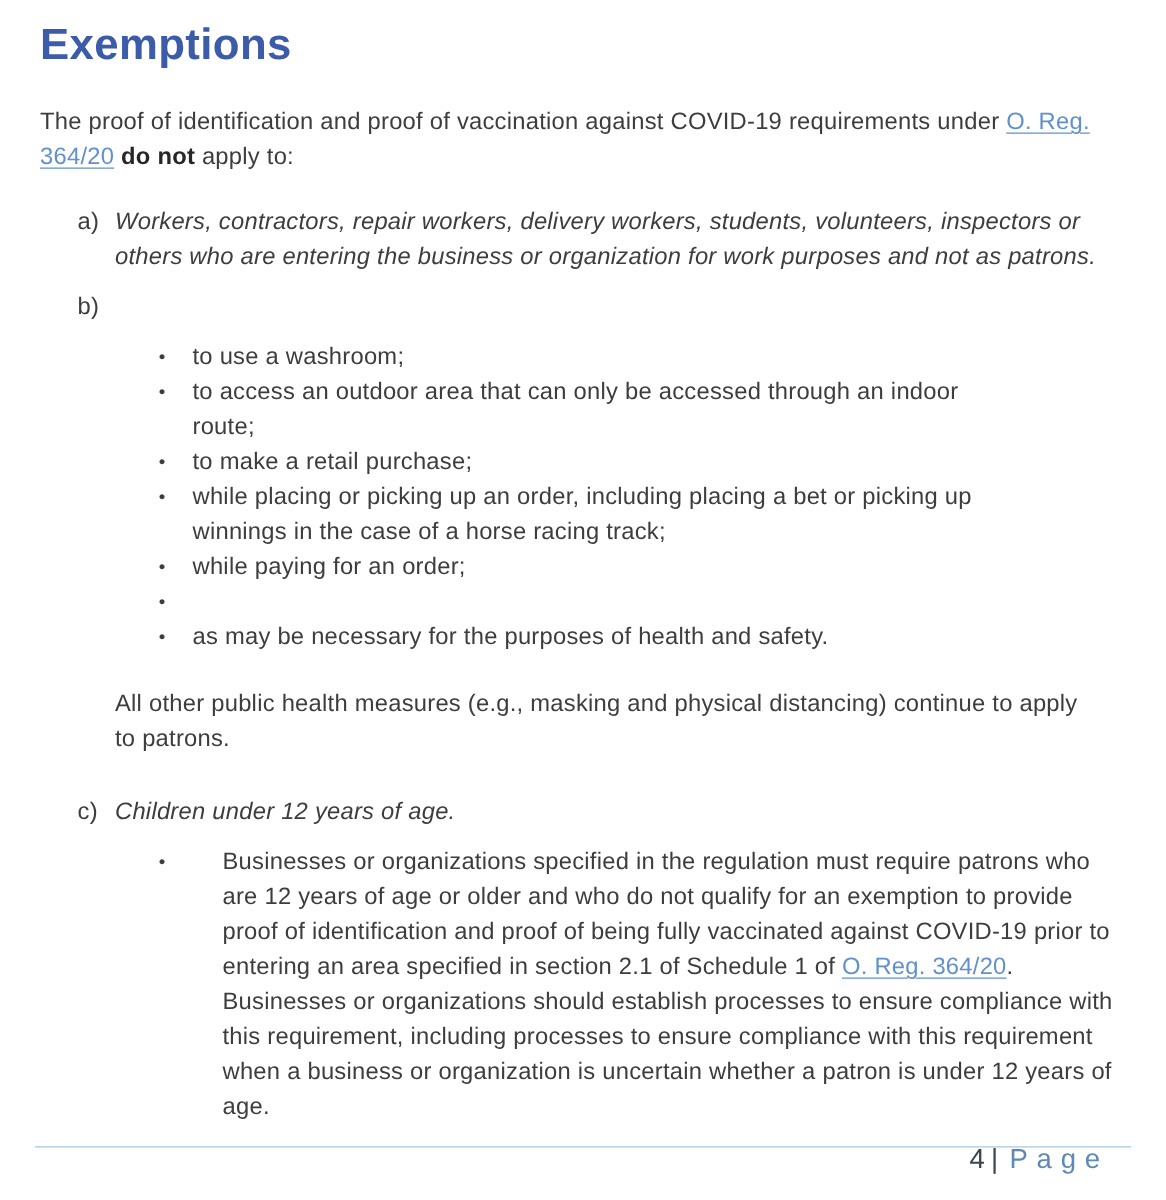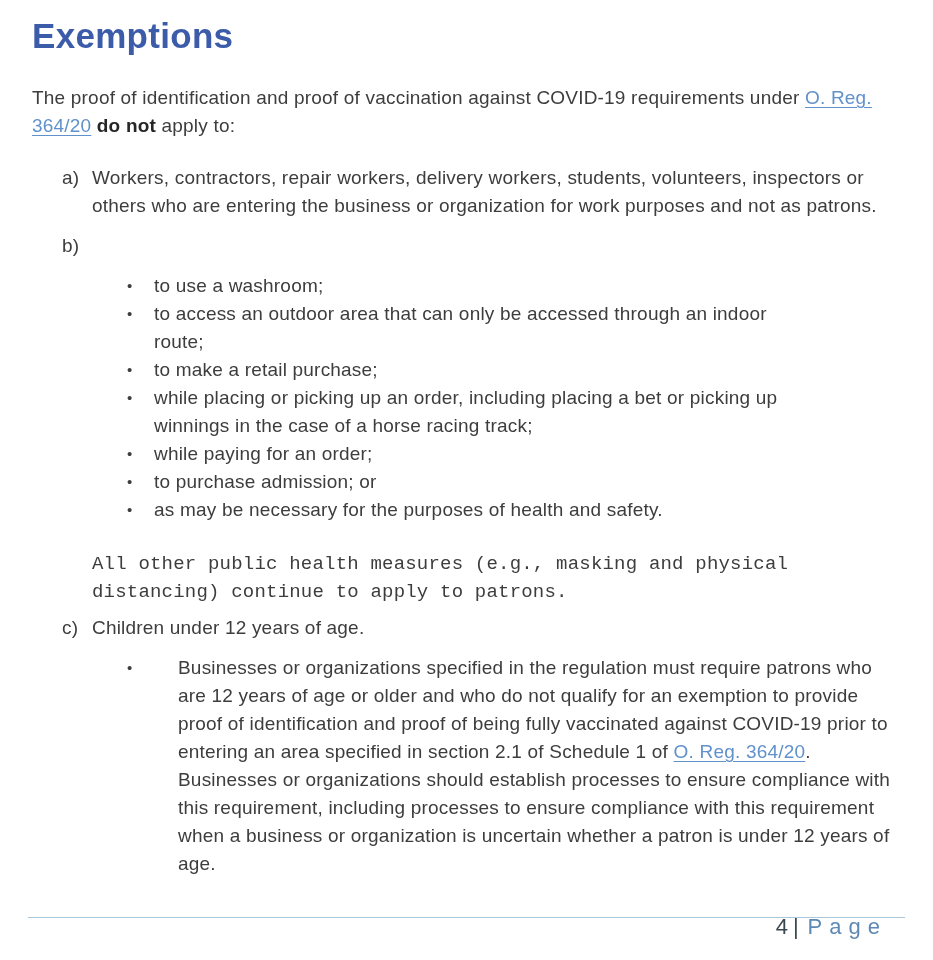--- a/index.html
+++ b/index.html
@@ -50,41 +50,41 @@
   .alpha-item {
     display: flex;
     margin: 0 0 12px 30px;
   }
   .alpha-marker {
     width: 30px;
     flex: none;
   }
   .alpha-text {
     max-width: 786px;
+    font-style: italic;
   }
   .bullets {
     margin-top: 8px;
   }
   .bullet-row {
     display: flex;
     margin-left: 95px;
   }
   .dot {
     width: 27px;
     flex: none;
     font-size: 15px;
     line-height: 28px;
   }
   .bullet-text {
     max-width: 648px;
   }
   p.note {
-    margin: 26px 0 8px 60px;
+    margin: 26px 0 30px 60px;
     max-width: 788px;
-    font-family: Liberation Mono, monospace;
   }
   .c-item {
     margin-bottom: 12px;
   }
   .c-bullet .bullet-text {
     max-width: 740px;
     margin-left: 24px;
   }
   .footer-rule {
     position: absolute;
@@ -148,21 +148,20 @@
       <div class="bullet-row body-text">
         <span class="dot">•</span>
         <span class="bullet-text">while placing or picking up an order, including placing a bet or picking up winnings in the case of a horse racing track;</span>
       </div>
       <div class="bullet-row body-text">
         <span class="dot">•</span>
         <span class="bullet-text">while paying for an order;</span>
       </div>
       <div class="bullet-row body-text">
         <span class="dot">•</span>
-        <span class="bullet-text">to purchase admission; or</span>
       </div>
       <div class="bullet-row body-text">
         <span class="dot">•</span>
         <span class="bullet-text">as may be necessary for the purposes of health and safety.</span>
       </div>
     </div>
 
     <p class="note body-text">All other public health measures (e.g., masking and physical distancing) continue to apply to patrons.</p>
 
     <div class="alpha-item c-item body-text">

